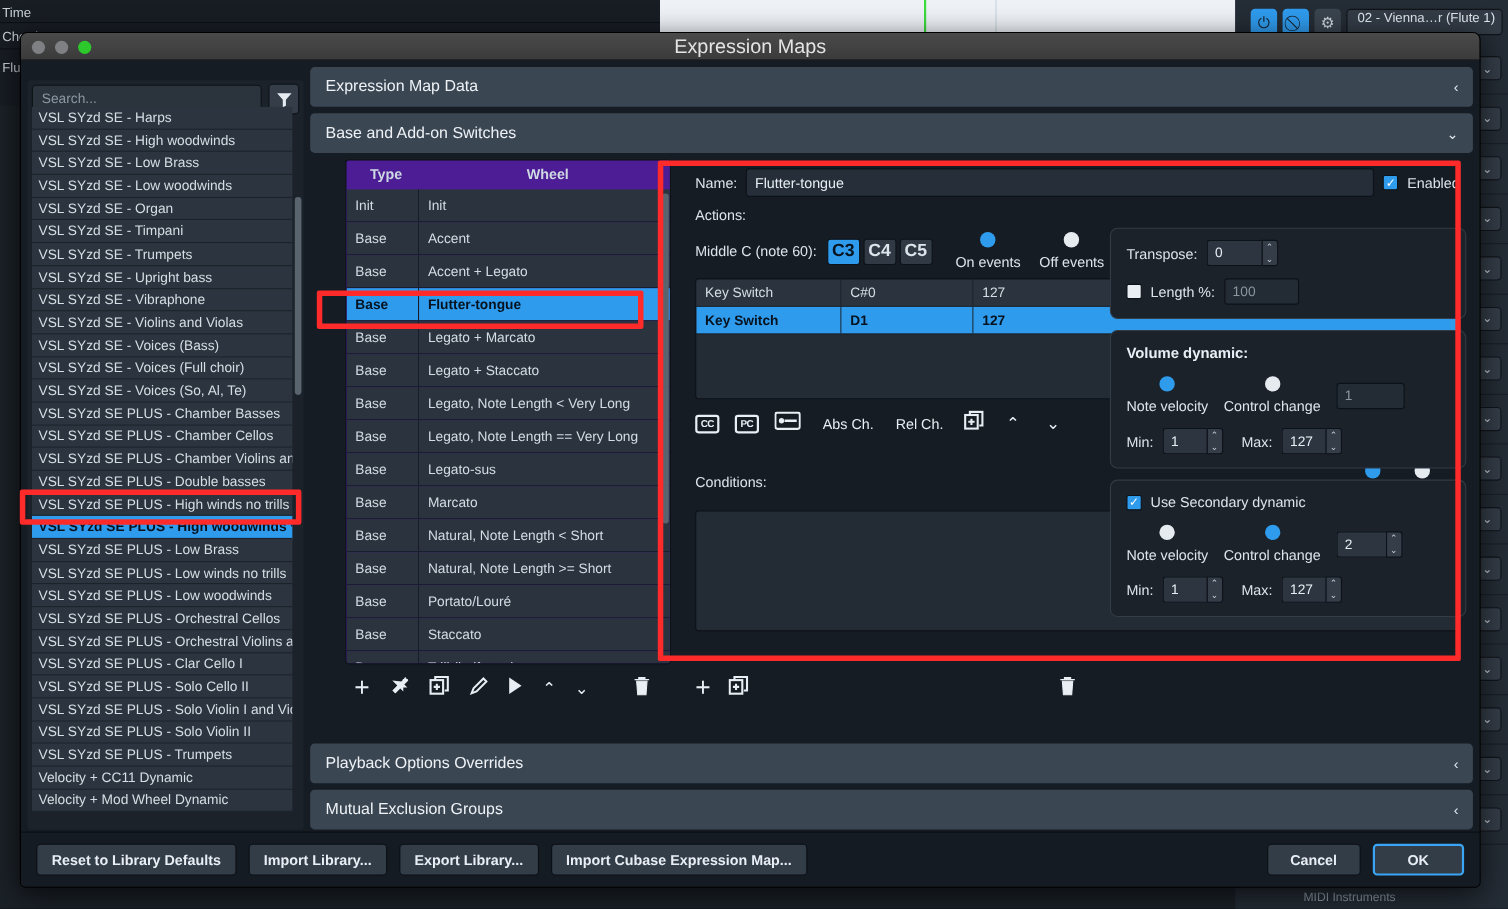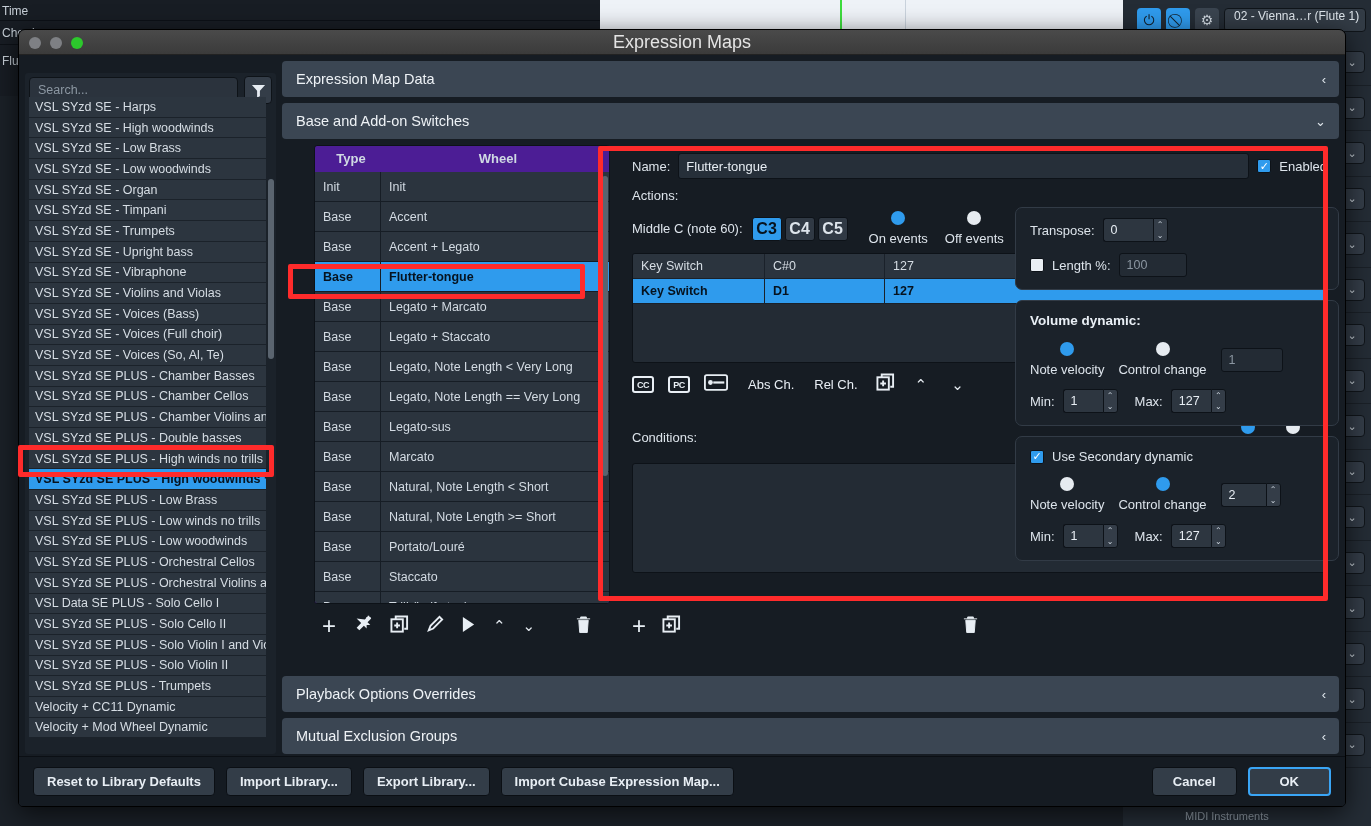--- a/index.html
+++ b/index.html
@@ -107,21 +107,21 @@
   .arow.sel .a1, .arow.sel .a2, .arow.sel .a3 { background: #2f9bed; color: #06131f; font-weight: bold; }
 
   .act-toolbar { display: flex; align-items: center; gap: 14px; margin: 10px 12px 0 12px; color: #e9eff5; }
   .boxicon { width: 22px; height: 17px; border: 2px solid #e9eff5; border-radius: 3px; font-size: 9px; font-weight: bold; display: flex; align-items: center; justify-content: center; letter-spacing: -.5px; }
   .txticon { font-size: 13px; }
 
   .condrow { display: flex; align-items: center; margin: 24px 12px 0 12px; }
   .condrow .sp { flex: 1; }
   .condbox { margin: 8px 12px 0 12px; height: 110px; background: #232b34; border: 1px solid #0d1218; border-radius: 3px; }
 
-  .sidecol { position: absolute; right: 0; top: 62px; width: 324px; }
+  .sidecol { position: absolute; right: 6px; top: 62px; width: 324px; }
   .card { background: #1b222a; border: 1px solid #323b46; border-radius: 7px; padding: 12px 14px; }
   .cardttl { color: #e9eff5; font-size: 13.5px; font-weight: bold; margin-bottom: 14px; }
   .frow { display: flex; align-items: center; gap: 8px; }
   .spin { display: flex; align-items: stretch; }
   .spin .sv { width: 50px; height: 24px; background: #2d3640; border: 1px solid #0d1218; border-right: none; border-radius: 3px 0 0 3px; color: #e7edf3; font-size: 12.5px; display: flex; align-items: center; padding-left: 7px; }
   .spin .sb { width: 15px; background: #343d48; border: 1px solid #0d1218; border-radius: 0 3px 3px 0; display: flex; flex-direction: column; }
   .spin .sb span { flex: 1; display: flex; align-items: center; justify-content: center; color: #cfd8e1; font-size: 8px; }
   .roinp { width: 62px; height: 24px; background: #232b34; border: 1px solid #0d1218; border-radius: 3px; color: #8b96a1; font-size: 12.5px; display: flex; align-items: center; padding-left: 7px; }
 
   .lowsect { position: absolute; left: 0; right: 0; bottom: 0; }
@@ -271,21 +271,21 @@
           <div class="maprow">VSL SYzd SE PLUS - Chamber Cellos</div>
           <div class="maprow">VSL SYzd SE PLUS - Chamber Violins and Violas</div>
           <div class="maprow">VSL SYzd SE PLUS - Double basses</div>
           <div class="maprow">VSL SYzd SE PLUS - High winds no trills</div>
           <div class="maprow sel">VSL SYzd SE PLUS - High woodwinds *</div>
           <div class="maprow">VSL SYzd SE PLUS - Low Brass</div>
           <div class="maprow">VSL SYzd SE PLUS - Low winds no trills</div>
           <div class="maprow">VSL SYzd SE PLUS - Low woodwinds</div>
           <div class="maprow">VSL SYzd SE PLUS - Orchestral Cellos</div>
           <div class="maprow">VSL SYzd SE PLUS - Orchestral Violins and Violas</div>
-          <div class="maprow">VSL Data SE PLUS - Solo Cello I</div>
+          <div class="maprow">VSL SYzd SE PLUS - Clar Cello I</div>
           <div class="maprow">VSL SYzd SE PLUS - Solo Cello II</div>
           <div class="maprow">VSL SYzd SE PLUS - Solo Violin I and Viola</div>
           <div class="maprow">VSL SYzd SE PLUS - Solo Violin II</div>
           <div class="maprow">VSL SYzd SE PLUS - Trumpets</div>
           <div class="maprow">Velocity + CC11 Dynamic</div>
           <div class="maprow">Velocity + Mod Wheel Dynamic</div>
         </div>
       <div class="scroll-v" style="top:106px; height:180px;"></div>
     </div>
 

